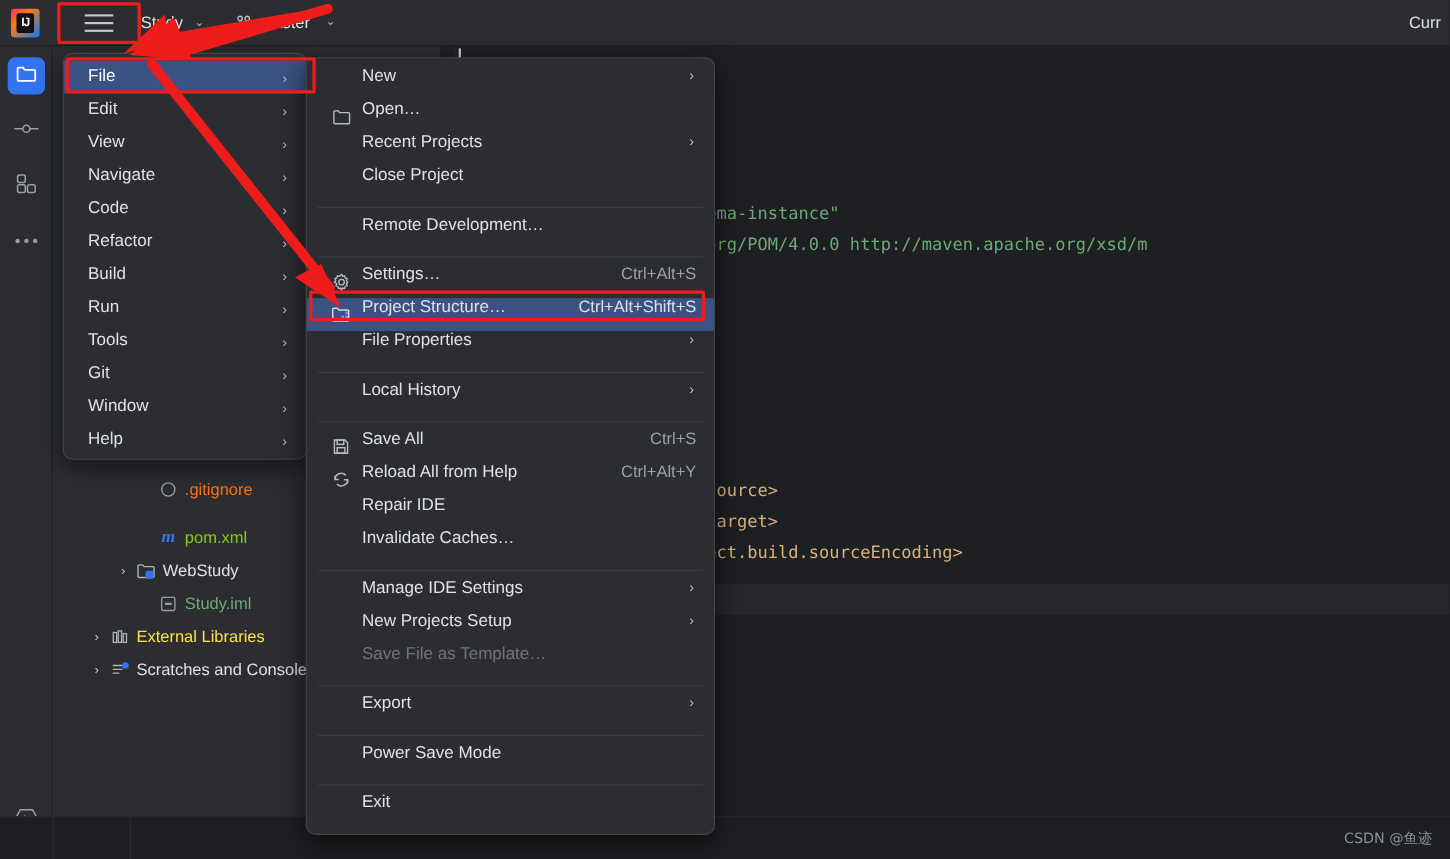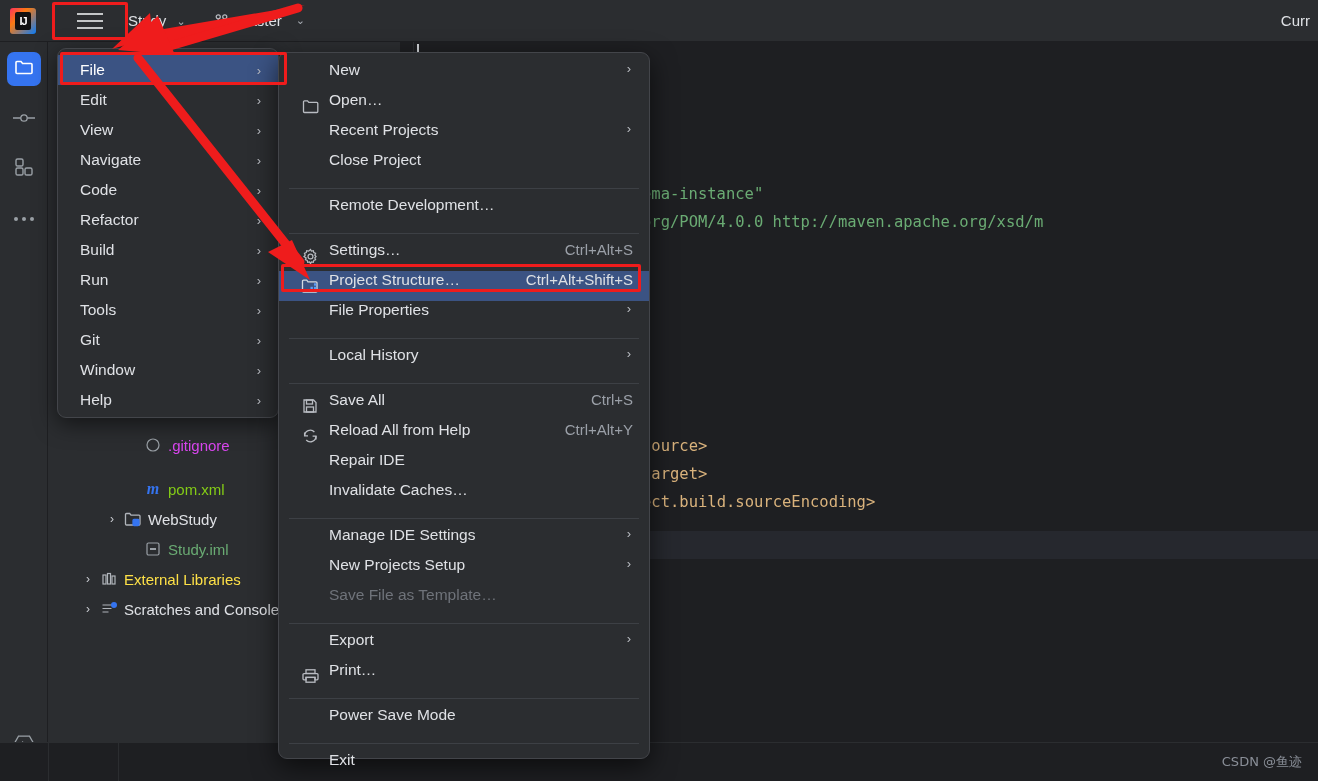--- a/index.html
+++ b/index.html
@@ -251,21 +251,21 @@
 
   <div class="treepanel">
     <div id="tree-rows">
         <div class="tree-row" style="top: 390px;">
           <span class="tw" style="margin-left: 76px;"></span>
           <span style="display: inline-flex; align-items: center; justify-content: center; width: 18px; margin-left: 4px;">
             <svg width="16" height="16" viewBox="0 0 16 16" fill="none" stroke="#9aa0a6" stroke-width="1.2">
               <circle cx="8" cy="8" r="6"></circle>
             </svg>
           </span>
-          <span class="tree-label" style="color: #d946ef;">.gitignore</span>
+          <span class="tree-label" style="color: #f97316;">.gitignore</span>
         </div>
         <div class="tree-row" style="top: 434px;">
           <span class="tw" style="margin-left: 76px;"></span>
           <span style="display: inline-flex; align-items: center; justify-content: center; width: 18px; margin-left: 4px;">
             <span style="color:#3574f0;font-style:italic;font-weight:bold;font-size:16px;font-family:'Liberation Serif',serif;">m</span>
           </span>
           <span class="tree-label" style="color: #84cc16;">pom.xml</span>
         </div>
         <div class="tree-row" style="top: 464px;">
           <span class="tw" style="margin-left: 56px;">›</span>
@@ -474,30 +474,20 @@
           <span class="arrow">›</span>
         </div>
         <div class="si disabled">
           <span>Save File as Template…</span>
         </div>
         <div class="sep"></div>
         <div class="si">
           <span>Export</span>
           <span class="arrow">›</span>
         </div>
-        <div class="si">
-          <span class="sicon">
-            <svg width="17" height="16" viewBox="0 0 17 16" fill="none" stroke="#b9bcc2" stroke-width="1.3">
-              <rect x="4" y="1.8" width="9" height="3.6"></rect>
-              <path d="M2 5.6h13a1 1 0 011 1v4.2a1 1 0 01-1 1h-2V9.4H4v2.4H2a1 1 0 01-1-1V6.6a1 1 0 011-1z"></path>
-              <rect x="4" y="9.4" width="9" height="4.8"></rect>
-            </svg>
-          </span>
-          <span>Print…</span>
-        </div>
         <div class="sep"></div>
         <div class="si">
           <span>Power Save Mode</span>
         </div>
         <div class="sep"></div>
         <div class="si">
           <span>Exit</span>
         </div>
       </div>
   </div>

